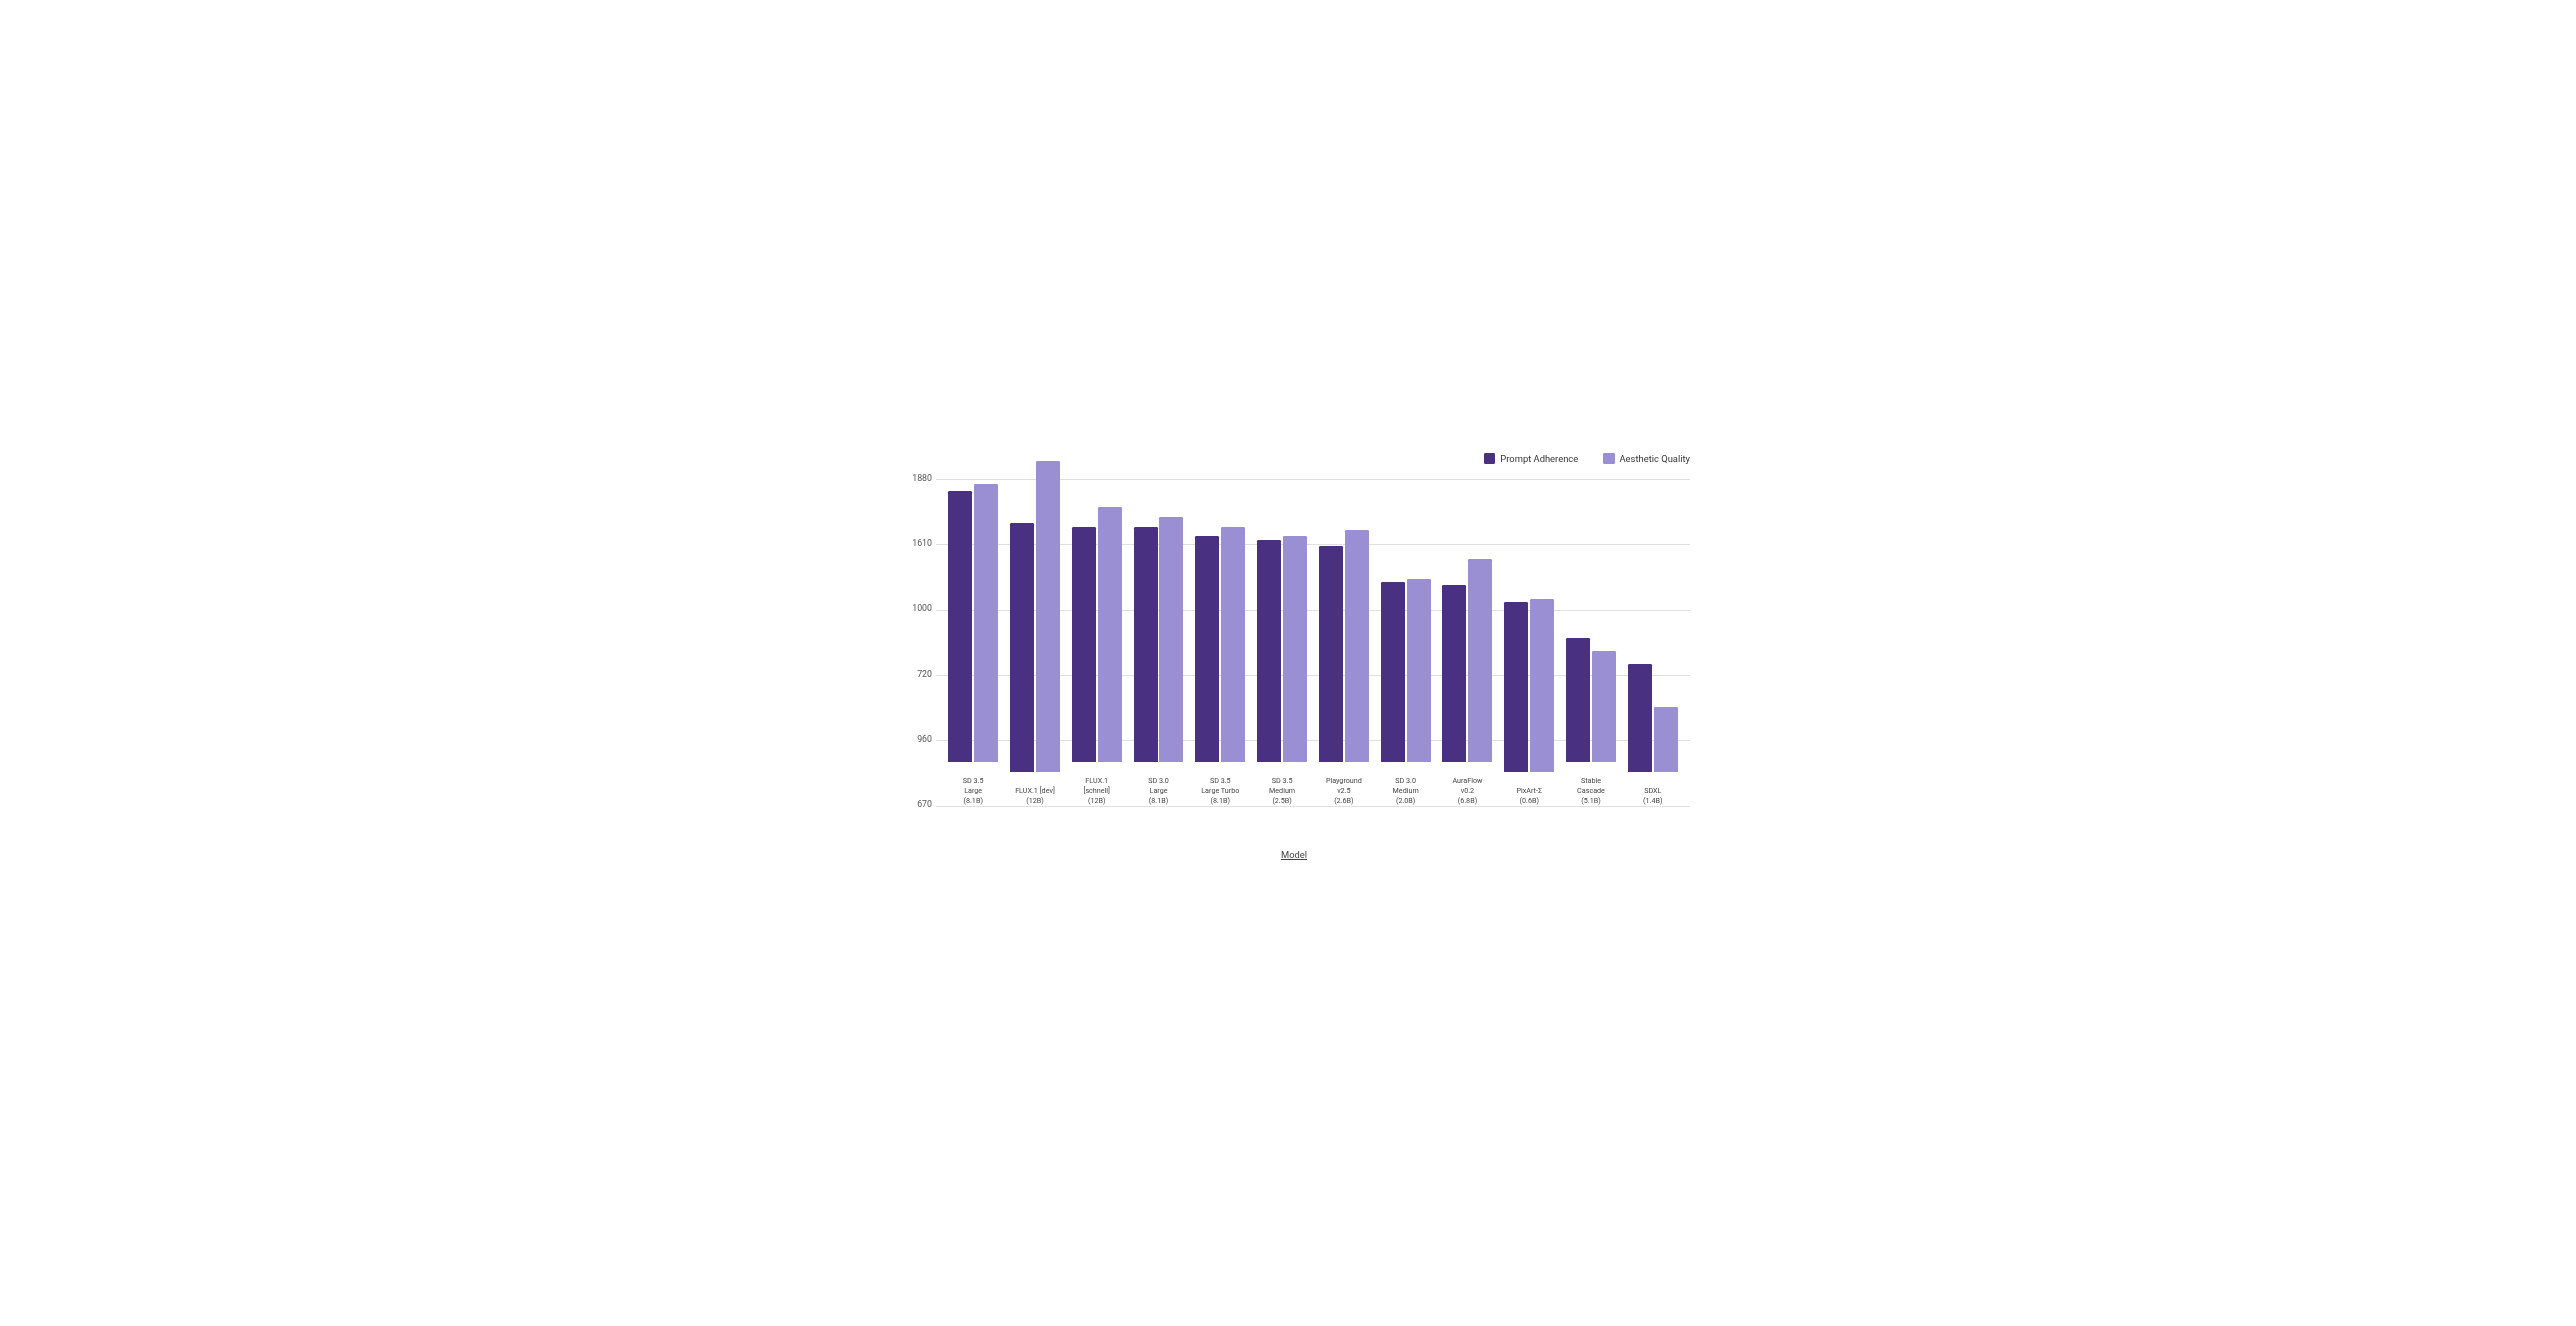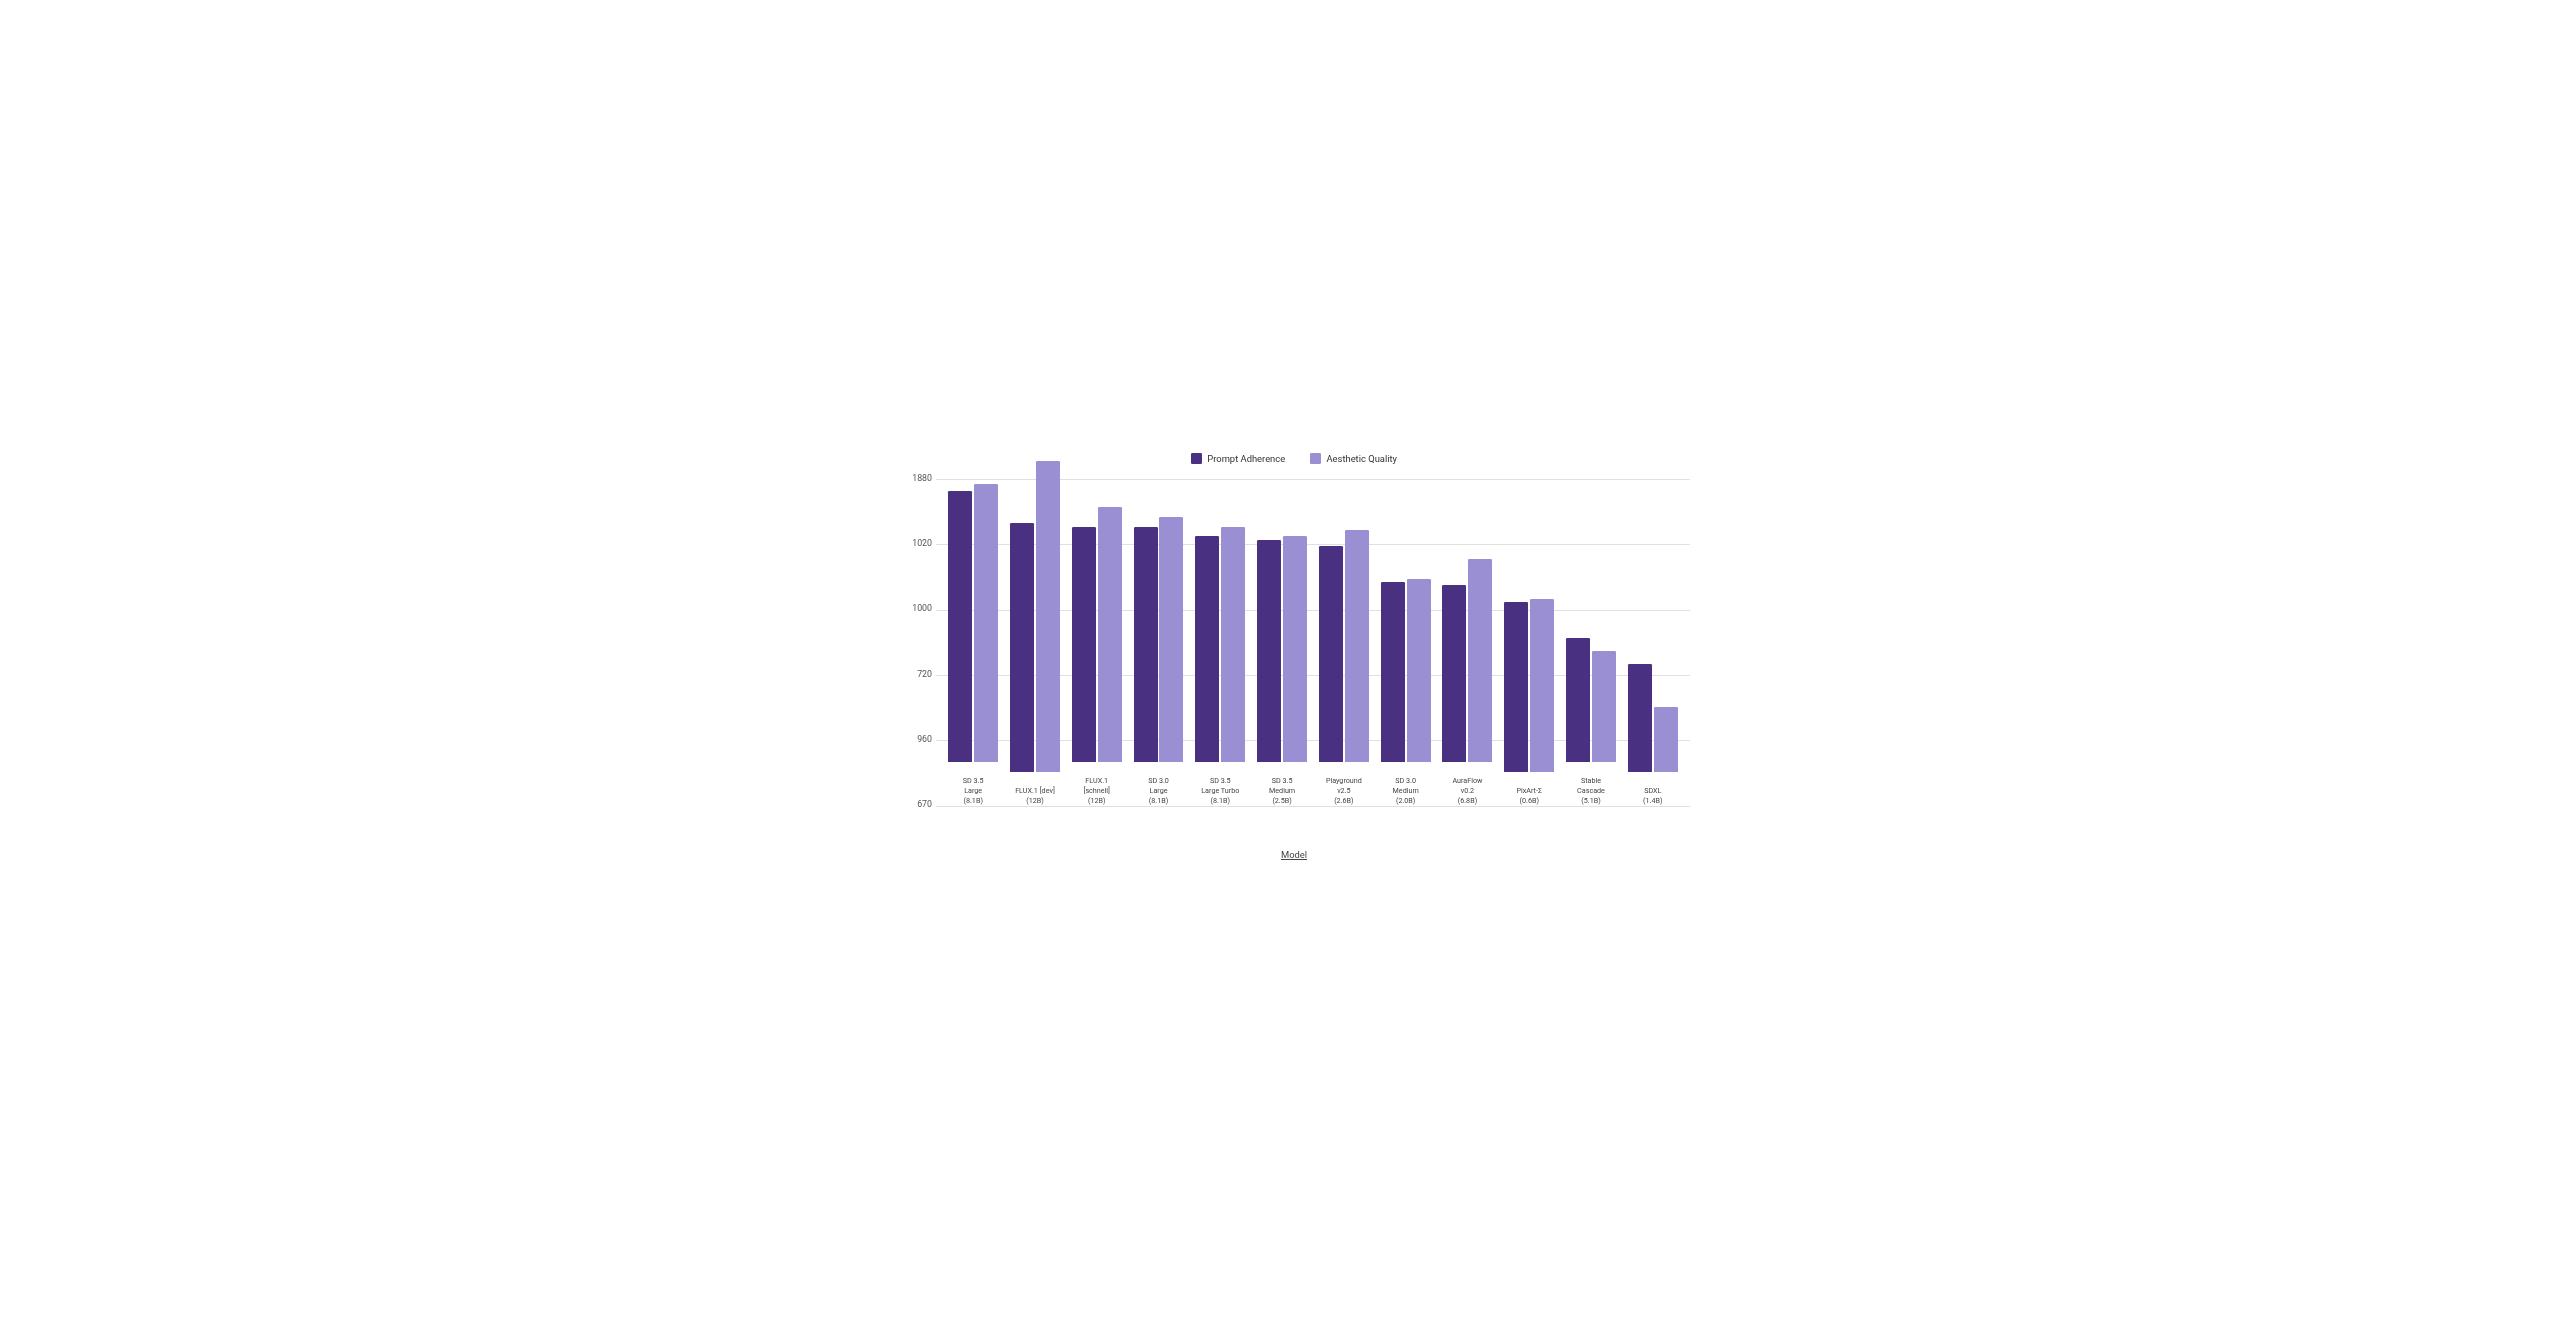--- a/index.html
+++ b/index.html
@@ -18,21 +18,21 @@
       padding: 25px 38px 38px 50px;
     }
     .chart-title {
       font-size: 20px;
       font-weight: 600;
       color: #1a1a2e;
       margin-bottom: 19px;
     }
     .legend {
       display: flex;
-      justify-content: center;
+      justify-content: flex-end;
       gap: 25px;
       margin-bottom: 15px;
     }
     .legend-item {
       display: flex;
       align-items: center;
       gap: 5px;
       font-size: 9.4px;
       color: #333;
     }
@@ -132,21 +132,21 @@
     </div>
     </div>
 
   <div class="chart-area">
     <div class="grid-lines">
 
     <div class="grid-line">
           <span class="y-label">1880</span>
         </div>
         <div class="grid-line">
-          <span class="y-label">1020</span>
+          <span class="y-label">1610</span>
         </div>
         <div class="grid-line">
           <span class="y-label">1000</span>
         </div>
         <div class="grid-line">
           <span class="y-label">720</span>
         </div>
         <div class="grid-line">
           <span class="y-label">960</span>
         </div>

